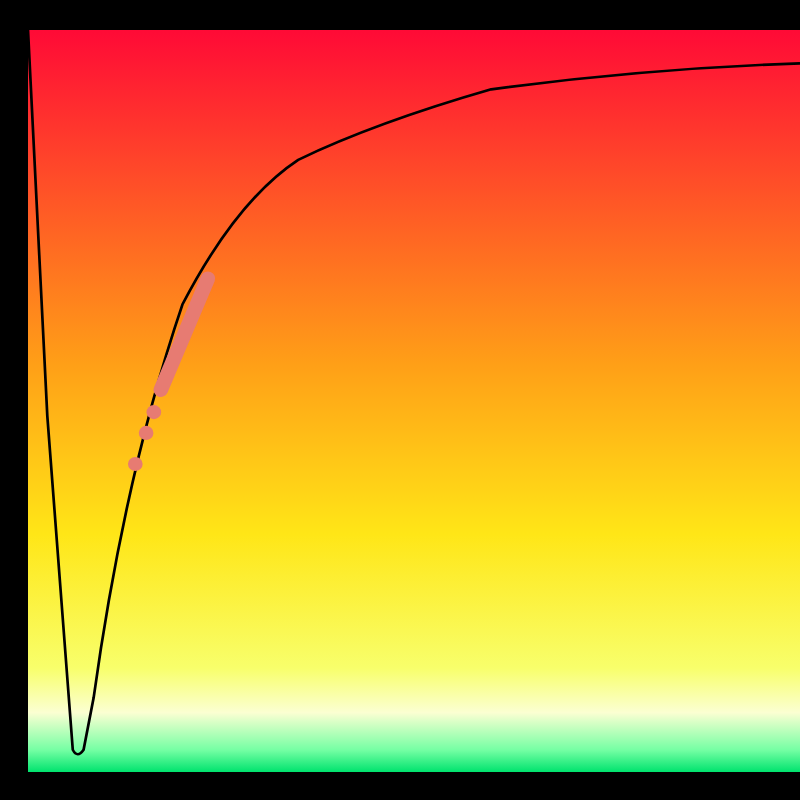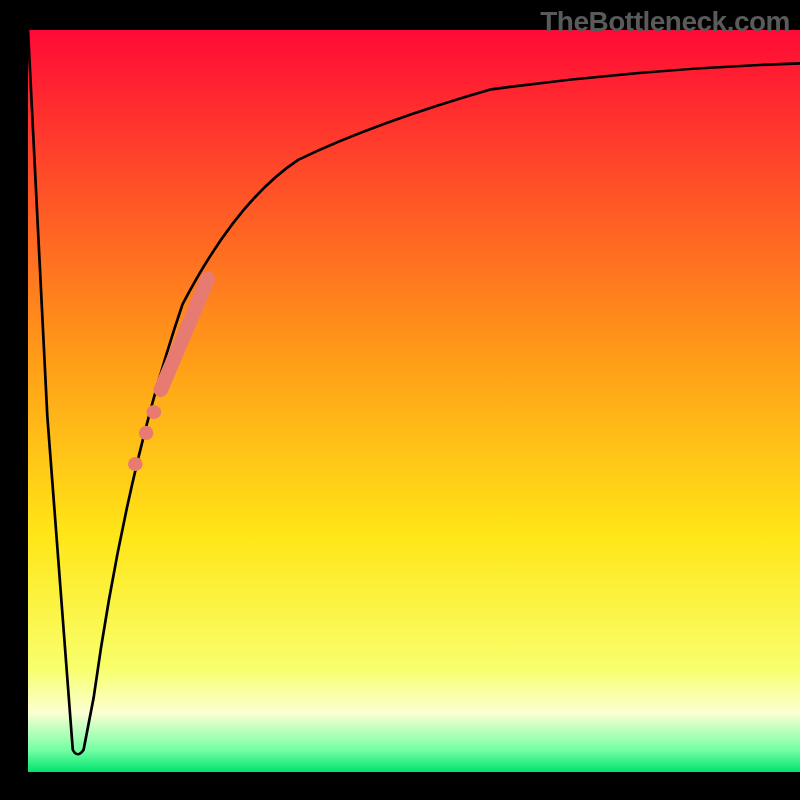--- a/index.html
+++ b/index.html
@@ -39,21 +39,20 @@
     display: block;
     width: 100%;
     height: 100%;
   }
 </style>
 </head>
 <body>
 
 <div class="outer">
 
-  <div class="watermark">TheBottleneck.com</div>
 
   <div class="plot-area">
 
     <svg viewBox="0 0 100 100" preserveAspectRatio="none">
       <defs>
         <linearGradient id="bg-grad" x1="0" y1="0" x2="0" y2="1">
           <stop offset="0%" stop-color="#ff0a36"></stop>
           <stop offset="45%" stop-color="#ff9f17"></stop>
           <stop offset="68%" stop-color="#ffe617"></stop>
           <stop offset="86%" stop-color="#f8ff6b"></stop>

